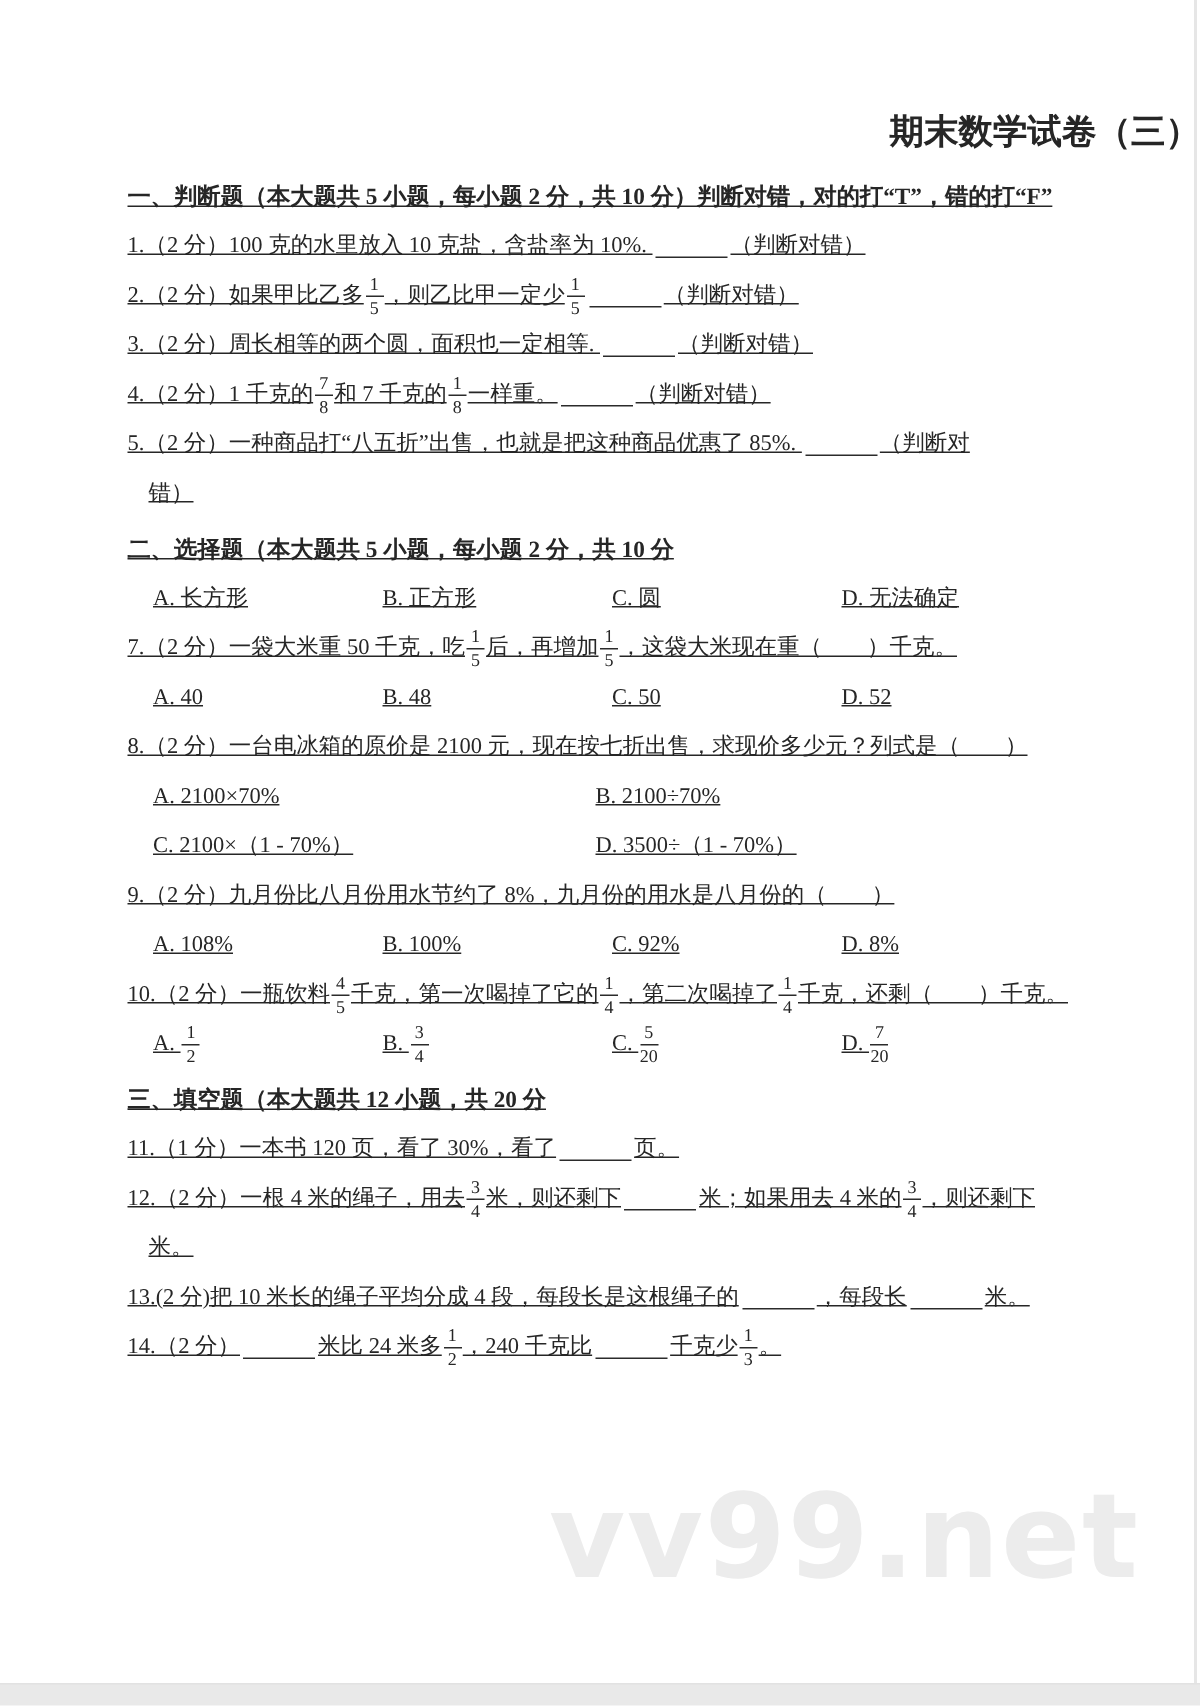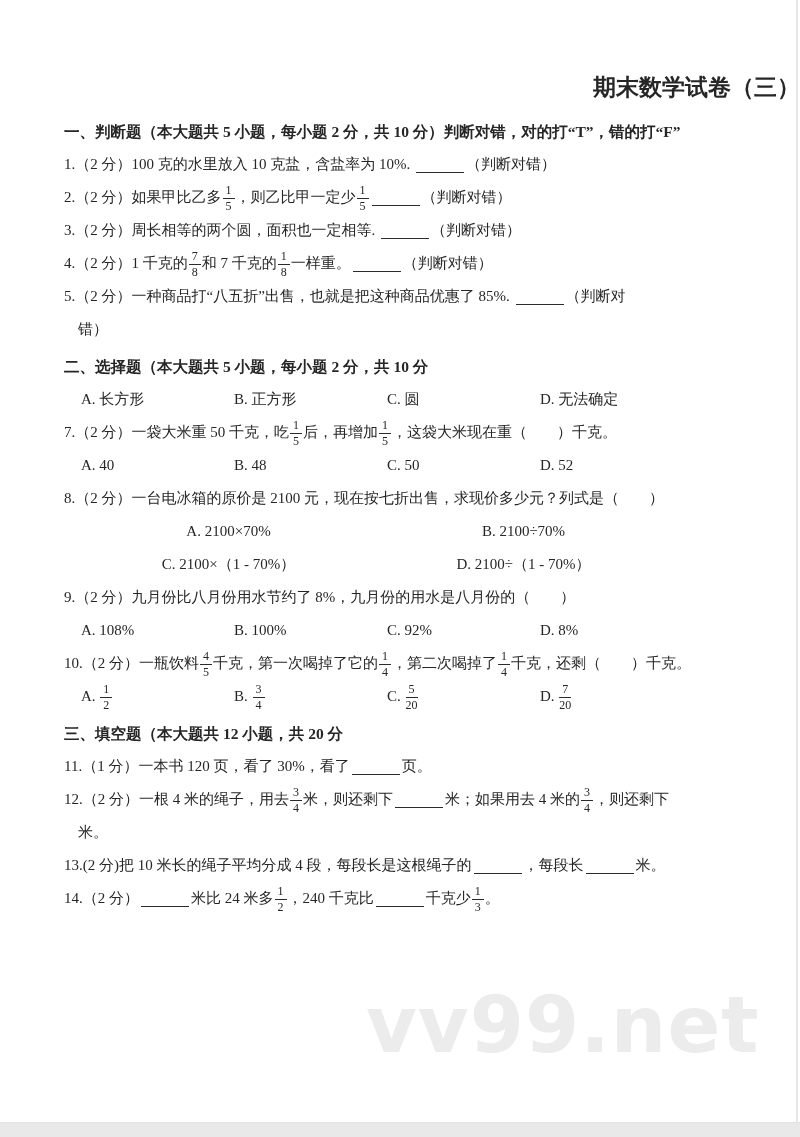--- a/index.html
+++ b/index.html
@@ -17,21 +17,21 @@
     font-weight:bold; font-size:78px; line-height:1;
     color:#ececec; letter-spacing:1px;
     z-index:0; user-select:none;
   }
   .doc { position:absolute; inset:0; z-index:1; }
   .page-title {
     margin:73px 0 12px 0;
     text-align:right;
     font-size:23px; font-weight:bold; line-height:30px;
   }
-  .content { margin-left:64px; width:640px; }
+  .content { margin-left:85px; width:640px;text-decoration:underline; }
   .section-heading {
     font-size:15.5px; font-weight:bold; line-height:33px;
     margin:4px 0 0 0; white-space:nowrap;
   }
   .q {
     font-size:15px; line-height:33px; margin:0;
     padding-left:14px; text-indent:-14px;
     white-space:nowrap;
   }
   .blank {
@@ -48,21 +48,21 @@
   .frac .num { display:block; padding:0 3px 1px 3px; border-bottom:1px solid #2b2b2b; }
   .frac .den { display:block; padding-top:1px; }
   .opts {
     display:flex; flex-wrap:wrap;
     font-size:15px; line-height:33px;
     padding-left:17px; margin:0;
   }
   .opts .opt { white-space:nowrap; }
   .opts-4 .opt { width:153px; }
   .opts-4 .opt:last-child { width:auto; }
-  .opts-2 .opt { width:295px;text-align:center; }
+  .opts-2 .opt { width:295px; }
   .page-bottom-band {
     position:absolute; left:0; right:0; top:1122px; height:15px;
     background:#e9e9e9; border-top:1px solid #e2e2e2; z-index:2;
   }
   .page-edge-right {
     position:absolute; top:0; bottom:15px; right:2px; width:2px;
     background:#e6e6e6; z-index:2;
   }
 </style>
 </head>
@@ -94,21 +94,21 @@
           <span class="opt">A. 40</span>
           <span class="opt">B. 48</span>
           <span class="opt">C. 50</span>
           <span class="opt">D. 52</span>
         </div>
         <p class="q">8.（2 分）一台电冰箱的原价是 2100 元，现在按七折出售，求现价多少元？列式是（　　）</p>
         <div class="opts opts-2">
           <span class="opt">A. 2100×70%</span>
           <span class="opt">B. 2100÷70%</span>
           <span class="opt">C. 2100×（1 - 70%）</span>
-          <span class="opt">D. 2100÷（1 - 70%）</span>
+          <span class="opt">D. 3500÷（1 - 70%）</span>
         </div>
         <p class="q">9.（2 分）九月份比八月份用水节约了 8%，九月份的用水是八月份的（　　）</p>
         <div class="opts opts-4">
           <span class="opt">A. 108%</span>
           <span class="opt">B. 100%</span>
           <span class="opt">C. 92%</span>
           <span class="opt">D. 8%</span>
         </div>
         <p class="q">10.（2 分）一瓶饮料<span class="frac"><span class="num">4</span><span class="den">5</span></span>千克，第一次喝掉了它的<span class="frac"><span class="num">1</span><span class="den">4</span></span>，第二次喝掉了<span class="frac"><span class="num">1</span><span class="den">4</span></span>千克，还剩（　　）千克。</p>
         <div class="opts opts-4">

